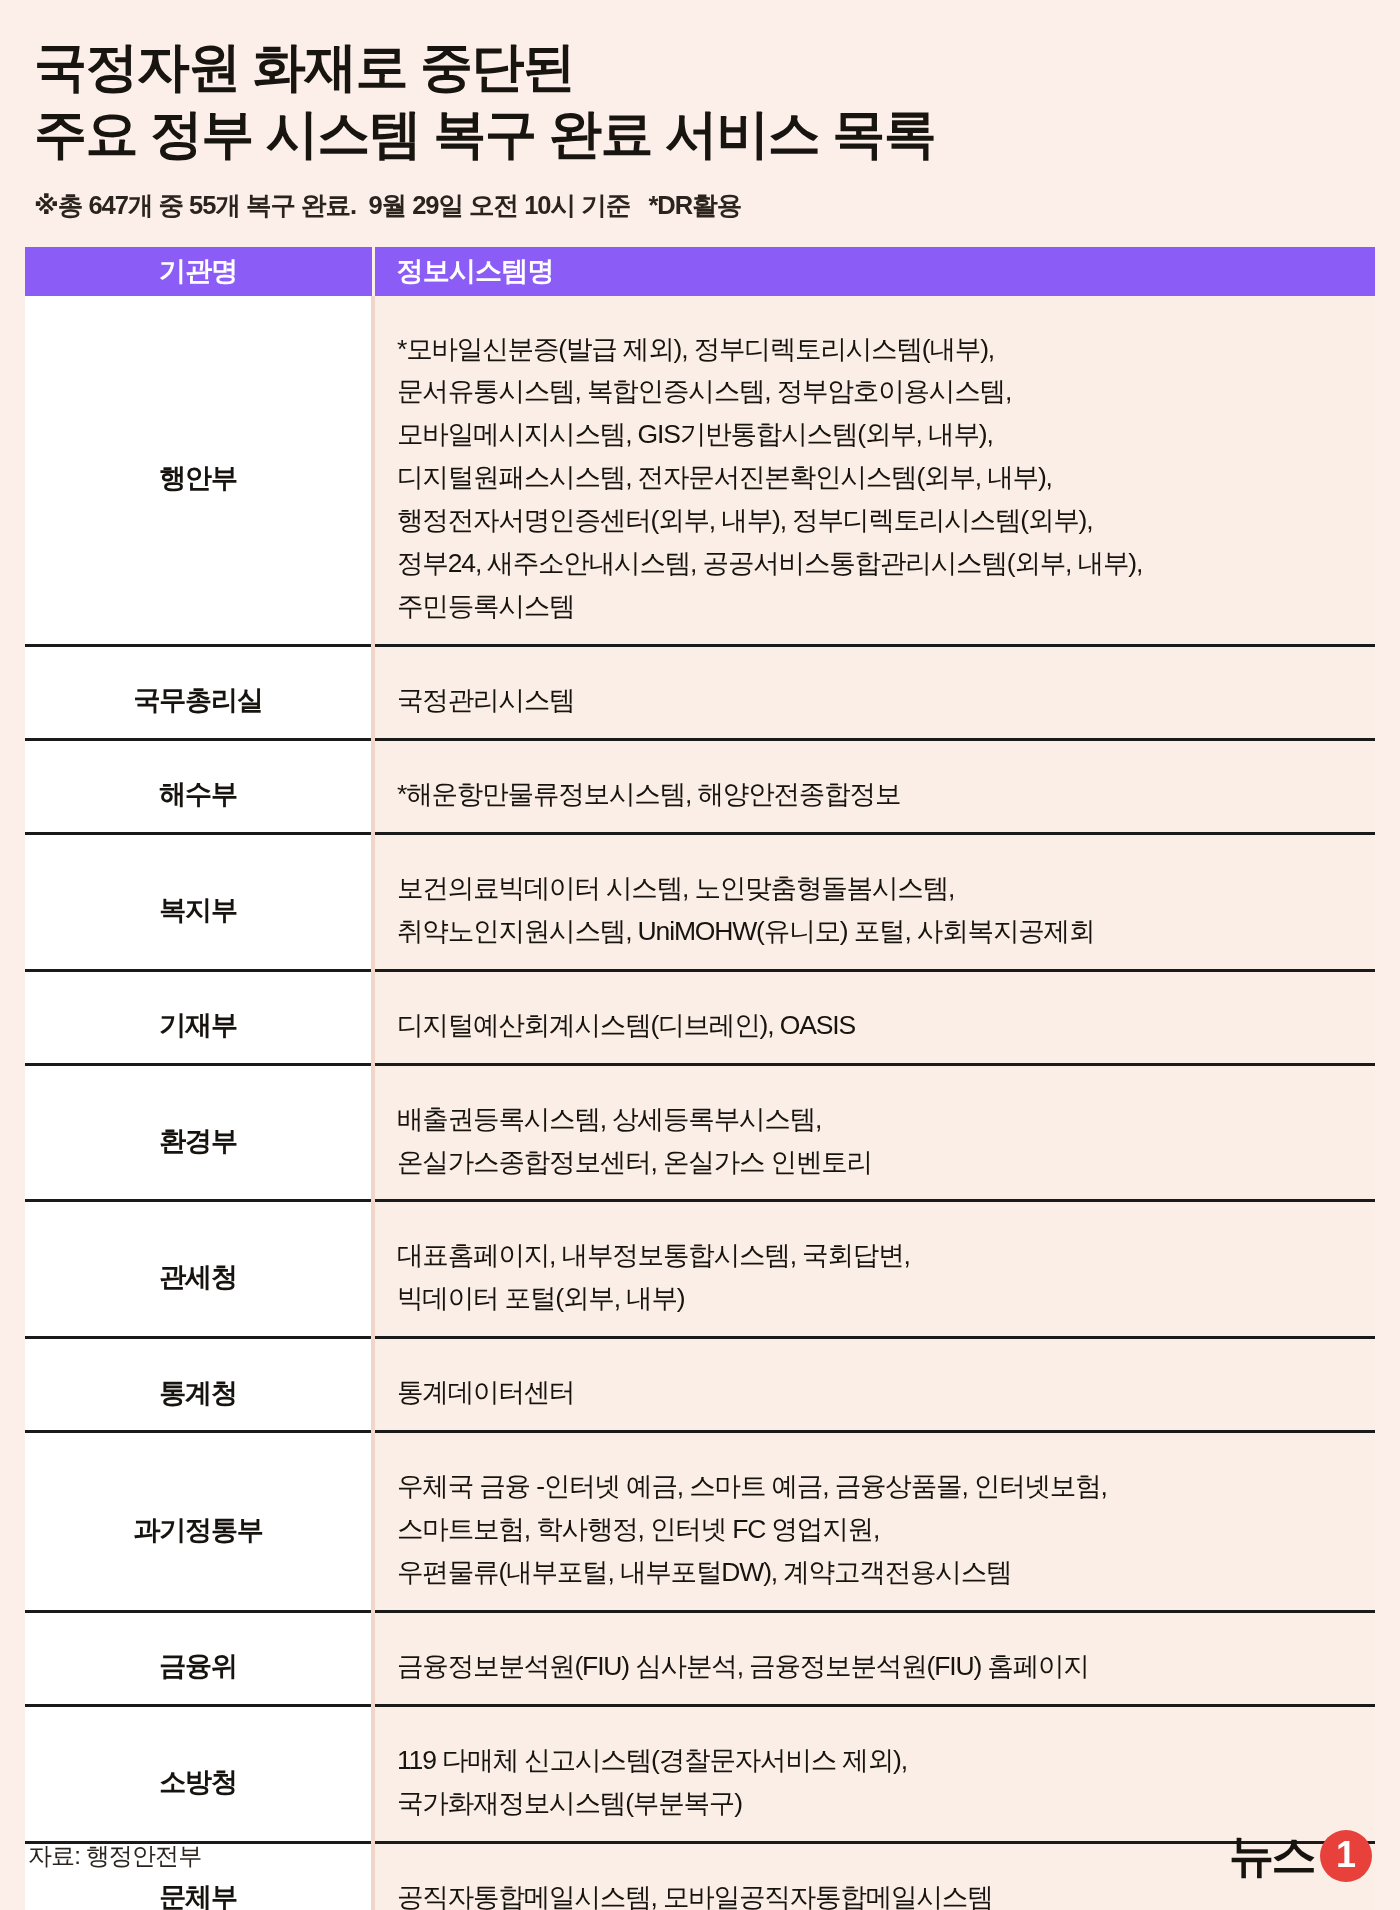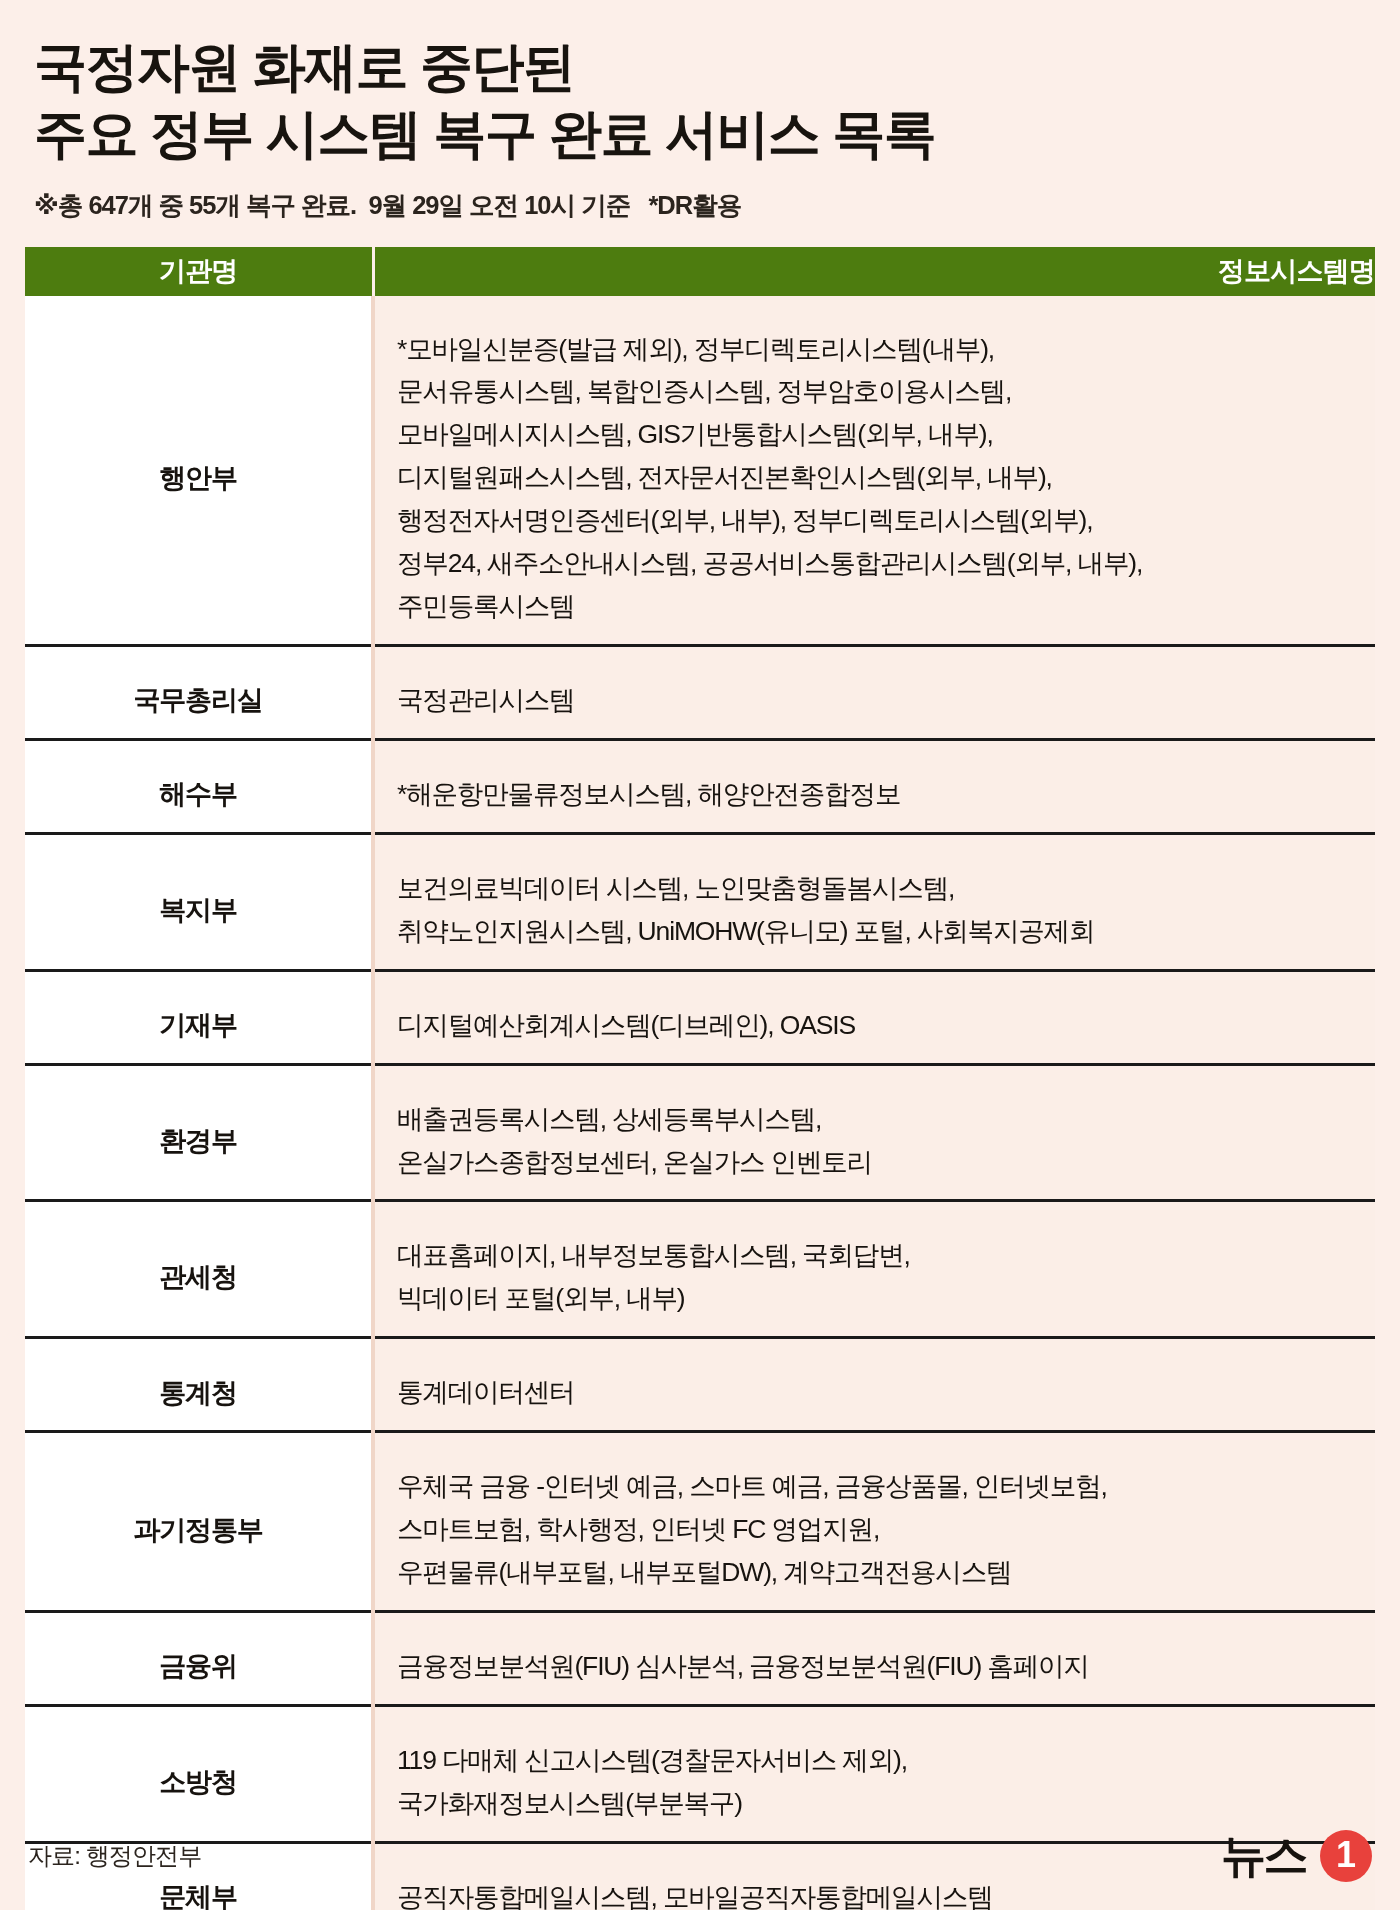--- a/index.html
+++ b/index.html
@@ -42,34 +42,34 @@
   .table {
     margin: 24px 25px 0 25px;
     width: 1350px;
     border-collapse: collapse;
     table-layout: fixed;
   }
   .table col.c-agency { width: 348px; }
   .table col.c-system { width: 1002px; }
 
   .thead-row th {
-    background: #4d7c0f;
+    background: #8b5cf6;
     color: #ffffff;
     font-size: 27px;
     font-weight: 600;
     letter-spacing: -0.8px;
     height: 49px;
     vertical-align: middle;
   }
   .thead-row th.th-agency {
     text-align: center;
     border-right: 3px solid #fcefe9;
   }
   .thead-row th.th-system {
-    text-align: right;
+    text-align: left;
     padding-left: 22px;
   }
 
   .row td {
     border-bottom: 3px solid #1a1a1a;
     vertical-align: middle;
     padding-top: 32px;
     padding-bottom: 16px;
   }
   .row:last-child td { border-bottom: 3px solid #1a1a1a; }
@@ -113,21 +113,21 @@
   }
   .source {
     font-size: 24px;
     font-weight: 400;
     color: #2b241e;
     letter-spacing: -0.9px;
   }
   .brand {
     display: flex;
     align-items: center;
-    gap: 14px;
+    gap: 6px;
   }
   .brand-text {
     font-size: 45px;
     font-weight: 700;
     color: #17130f;
     letter-spacing: -2.5px;
   }
   .brand-badge {
     width: 52px;
     height: 52px;

